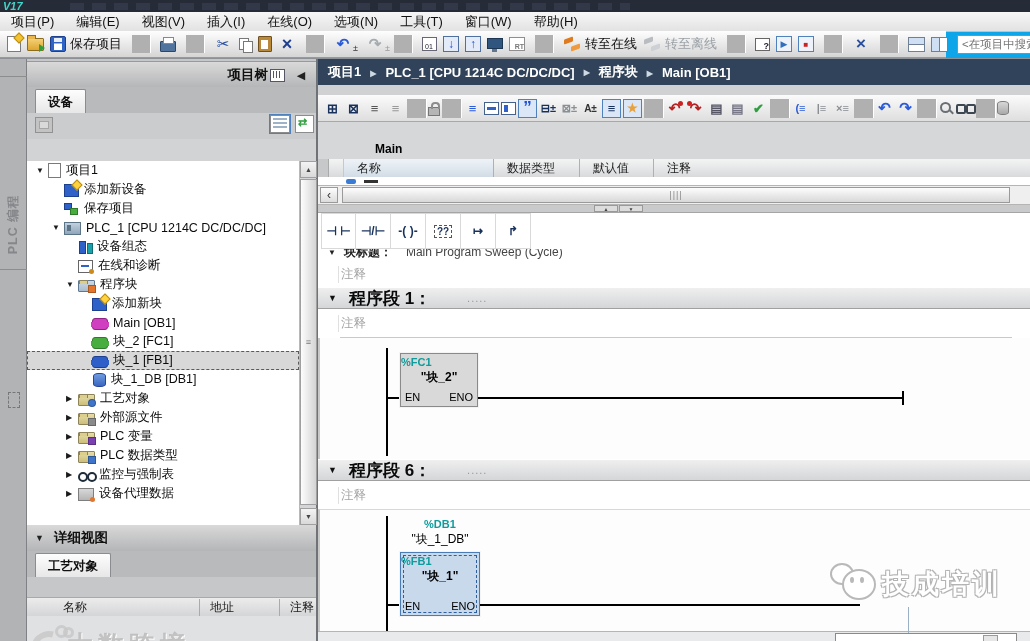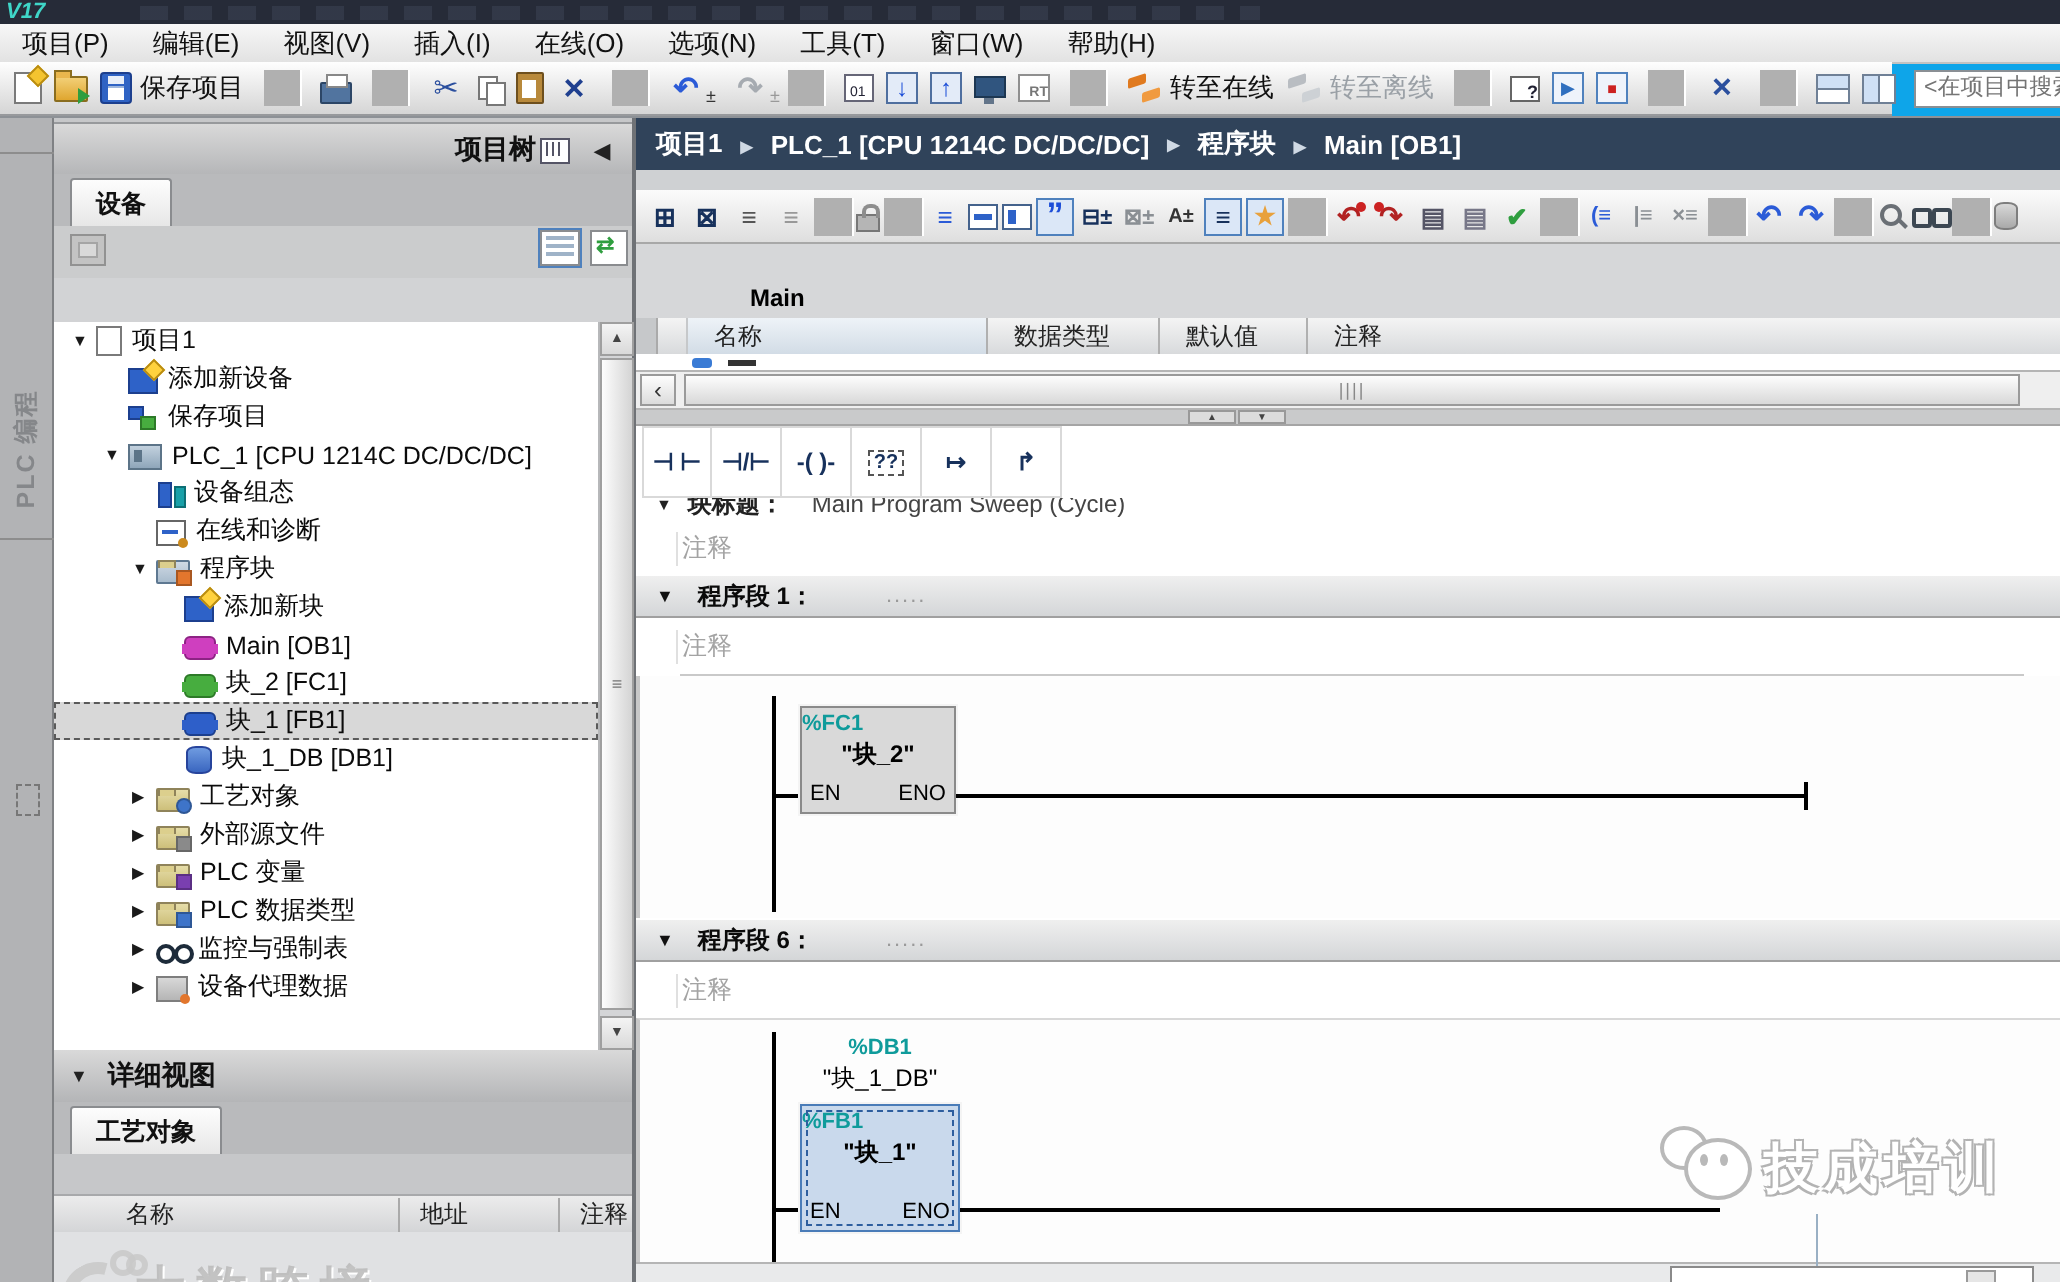--- a/index.html
+++ b/index.html
@@ -259,21 +259,21 @@
   #blocktitle .exp{font-size:8px;color:#222;padding:0 8px 0 10px;}
   #blocktitle .lab{font-size:12px;font-weight:bold;color:#222;margin-right:14px;}
   #blocktitle .val{font-size:12px;color:#444;}
   .commentrow{position:absolute;left:0;width:712px;height:24px;background:#fff;}
   .commentrow .cmt{position:absolute;left:20px;top:4px;font-size:12.5px;color:#a3a3a3;border-left:1px solid #e0e0e0;padding-left:2px;}
   #cmt0{top:203px;}
   
   .nethdr{position:absolute;left:0;width:712px;height:22px;background:linear-gradient(#efefef,#d4d6d8);
       border-top:1px solid #fff;border-bottom:1px solid #a0a0a0;display:flex;align-items:center;box-sizing:border-box;}
   .nethdr .exp{font-size:9px;color:#111;padding:0 12px 0 10px;}
-  .nethdr .ntitle{font-size:12px;font-weight:bold;color:#0a0a0a;margin-right:36px;}
+  .nethdr .ntitle{font-size:17px;font-weight:bold;color:#0a0a0a;margin-right:36px;}
   .nethdr .ndots{font-size:11px;color:#9a9a9a;letter-spacing:1px;}
   #net1hdr{top:228px;}
   #cmt1{top:252px;}
   #cmt1 .underline{position:absolute;left:22px;top:26px;width:672px;height:1px;background:#c9c9c9;}
   #net2hdr{top:400px;}
   #cmt2{top:424px;}
   #cmt2 .underline{position:absolute;left:22px;top:26px;width:672px;height:1px;background:#c9c9c9;}
   
   .ladcanvas{position:absolute;left:0;width:712px;background:#fdfdfd;border-left:2px solid #c8c8c8;box-sizing:border-box;}
   #lad1{top:279px;height:121px;}

